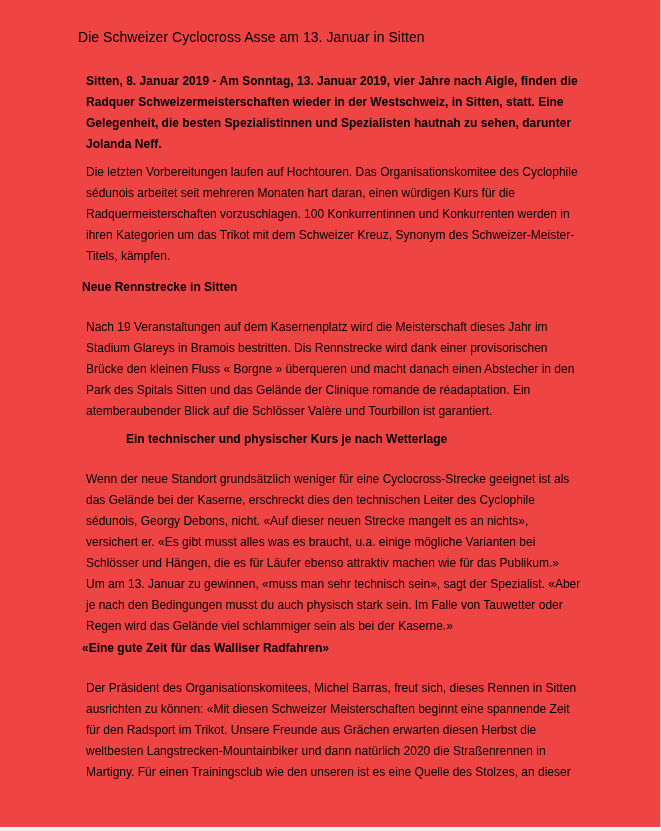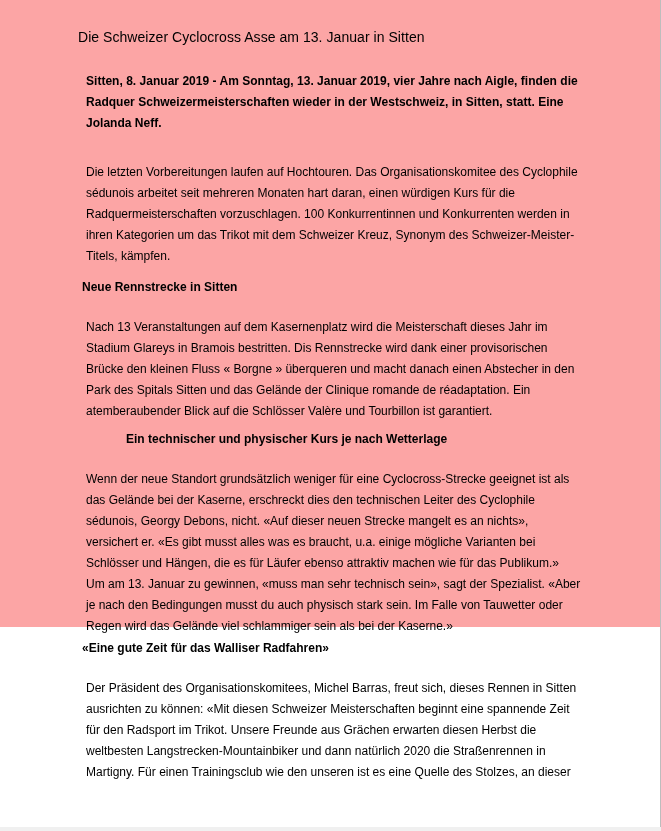--- a/index.html
+++ b/index.html
@@ -13,22 +13,22 @@
       position: relative;
       overflow: hidden;
       font-family: "Liberation Sans", sans-serif;
       color: #000000;
     }
     .page {
       position: absolute;
       left: 0;
       top: 0;
       width: 660px;
-      height: 627px;
-      background: #fca5a5;
+      height: 827px;
+      background: #ef4444;
     }
     .right-edge {
       position: absolute;
       left: 660px;
       top: 0;
       width: 1px;
       height: 827px;
       background: #bdbdbd;
     }
     .bottom-bar {
@@ -87,35 +87,36 @@
 <body>
 
 <div class="page">
   <div class="content">
 
     <h1 class="title">Die Schweizer Cyclocross Asse am 13. Januar in Sitten</h1>
 
     <p class="p lead">
       <span class="line">Sitten, 8. Januar 2019 - Am Sonntag, 13. Januar 2019, vier Jahre nach Aigle, finden die</span>
       <span class="line">Radquer Schweizermeisterschaften wieder in der Westschweiz, in Sitten, statt. Eine</span>
+      <span class="line">Gelegenheit, die besten Spezialistinnen und Spezialisten hautnah zu sehen, darunter</span>
       <span class="line">Jolanda Neff.</span>
     </p>
 
     <p class="p" style="top:154px;">
       <span class="line">Die letzten Vorbereitungen laufen auf Hochtouren. Das Organisationskomitee des Cyclophile</span>
       <span class="line">sédunois arbeitet seit mehreren Monaten hart daran, einen würdigen Kurs für die</span>
       <span class="line">Radquermeisterschaften vorzuschlagen. 100 Konkurrentinnen und Konkurrenten werden in</span>
       <span class="line">ihren Kategorien um das Trikot mit dem Schweizer Kreuz, Synonym des Schweizer-Meister-</span>
       <span class="line">Titels, kämpfen.</span>
     </p>
 
     <h2 class="h" style="top:273px;">Neue Rennstrecke in Sitten</h2>
 
     <p class="p" style="top:309px;">
-      <span class="line">Nach 13 Veranstaltungen auf dem Kasernenplatz wird die Meisterschaft dieses Jahr im</span>
+      <span class="line">Nach 19 Veranstaltungen auf dem Kasernenplatz wird die Meisterschaft dieses Jahr im</span>
       <span class="line">Stadium Glareys in Bramois bestritten. Dis Rennstrecke wird dank einer provisorischen</span>
       <span class="line">Brücke den kleinen Fluss « Borgne » überqueren und macht danach einen Abstecher in den</span>
       <span class="line">Park des Spitals Sitten und das Gelände der Clinique romande de réadaptation. Ein</span>
       <span class="line">atemberaubender Blick auf die Schlösser Valère und Tourbillon ist garantiert.</span>
     </p>
 
     <h2 class="h" style="top:425px;padding-left:44px;">Ein technischer und physischer Kurs je nach Wetterlage</h2>
 
     <p class="p" style="top:461px;">
       <span class="line">Wenn der neue Standort grundsätzlich weniger für eine Cyclocross-Strecke geeignet ist als</span>

